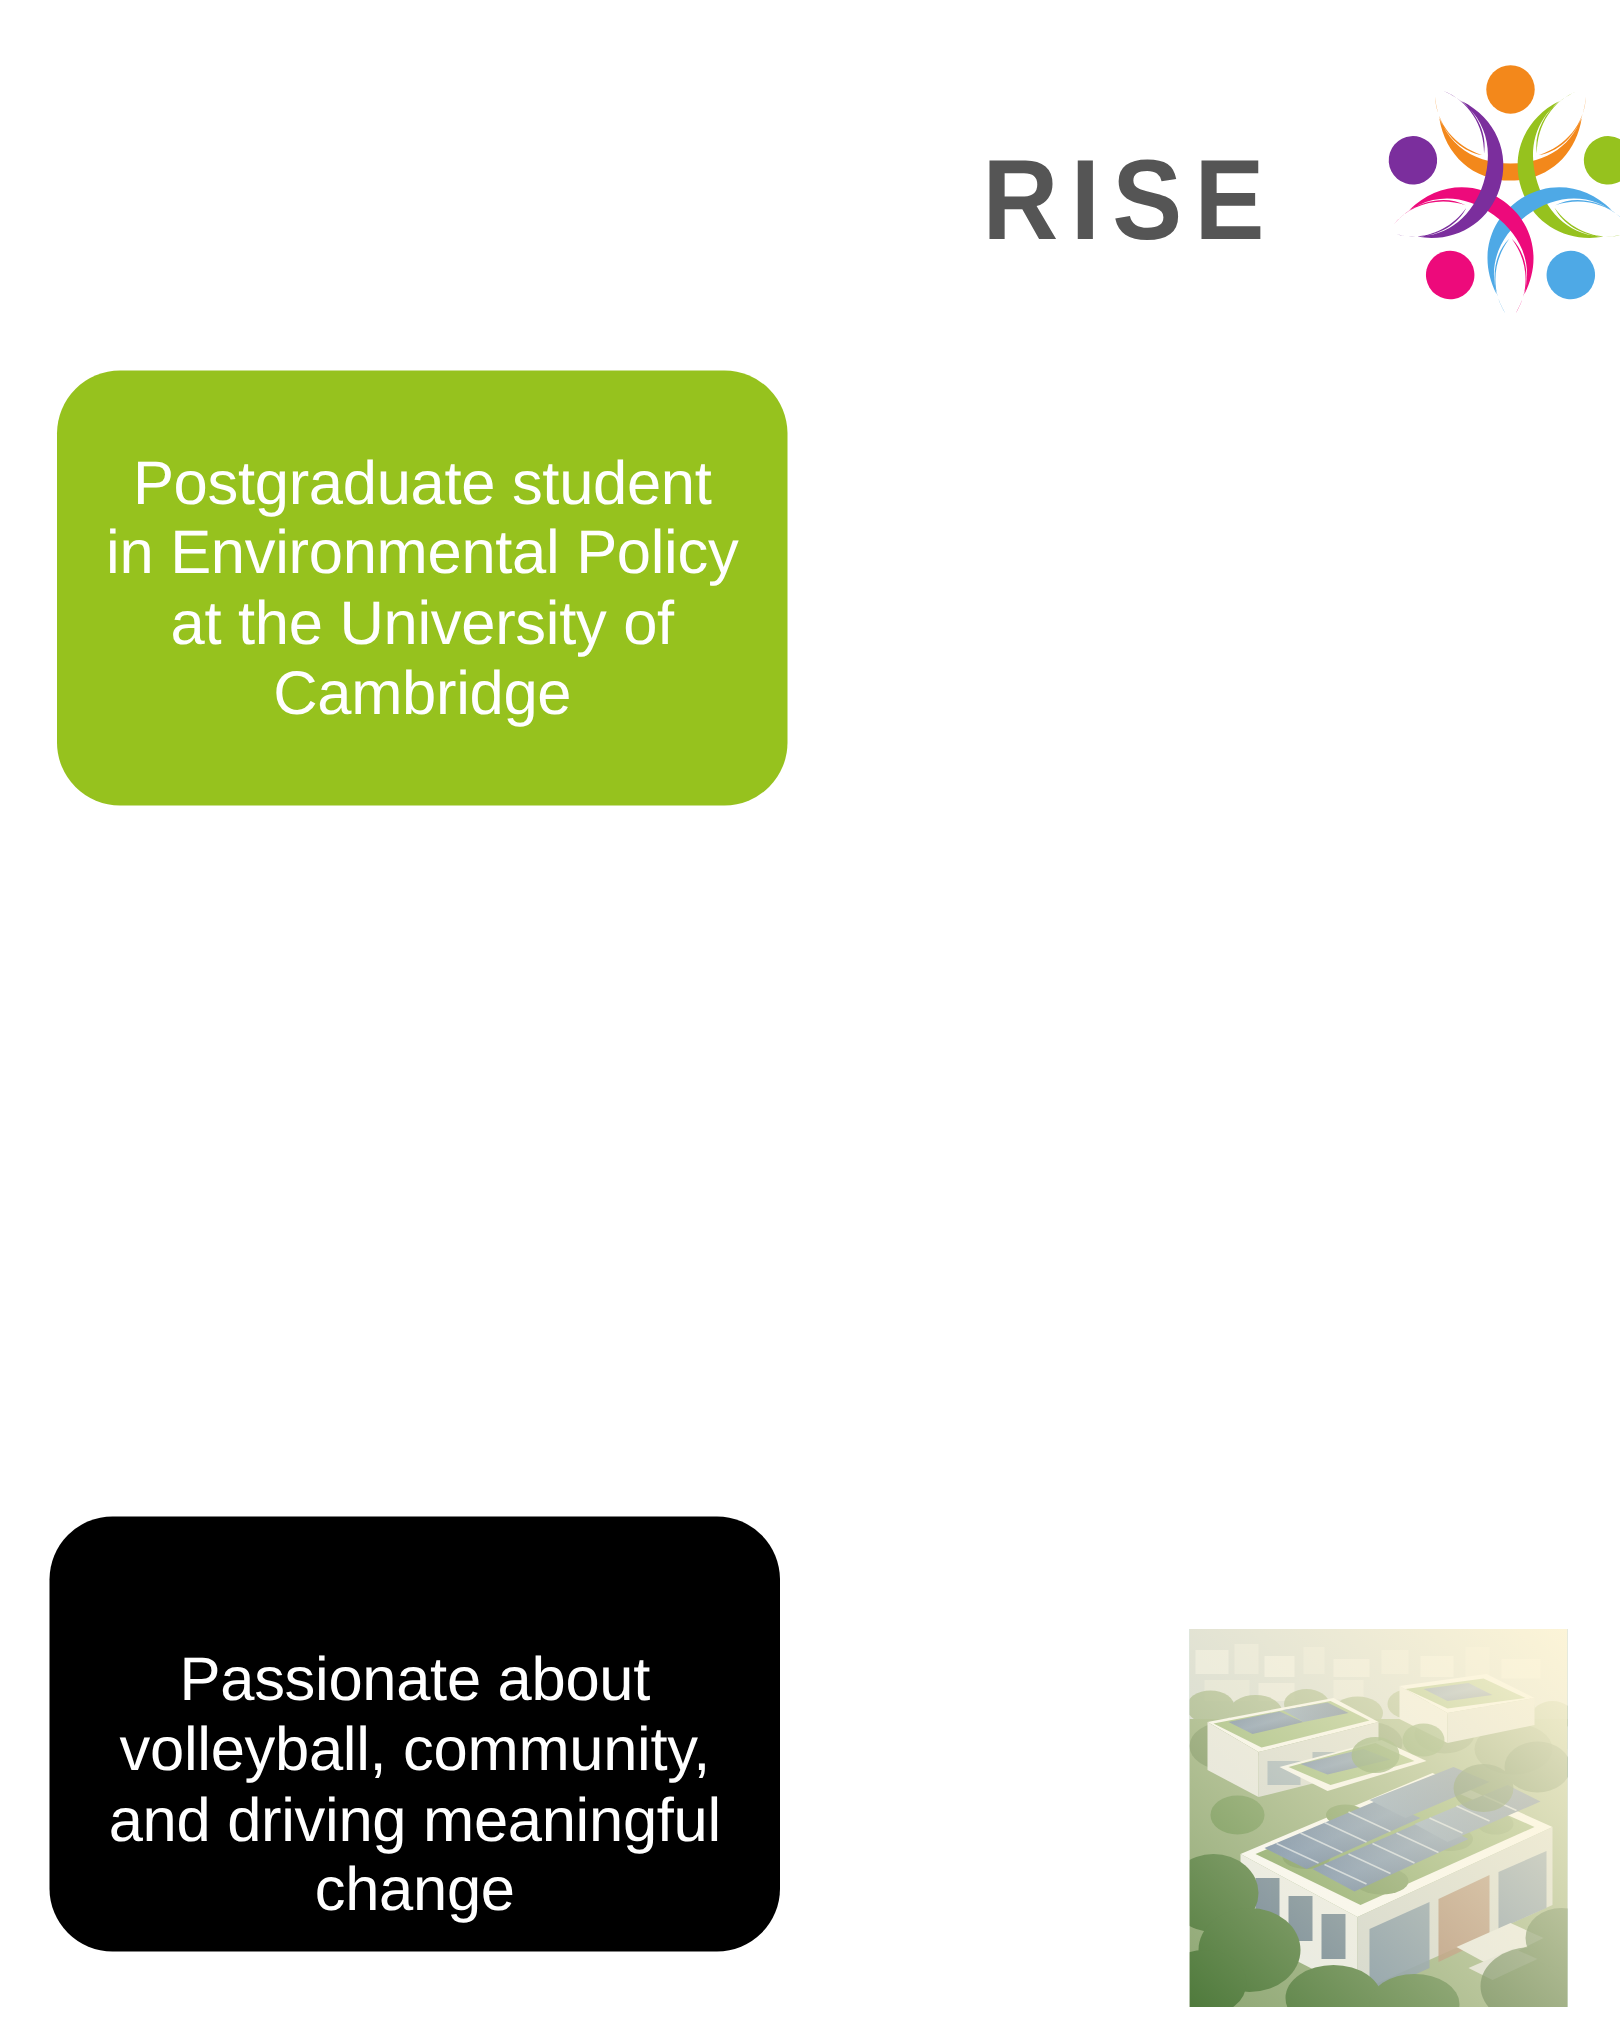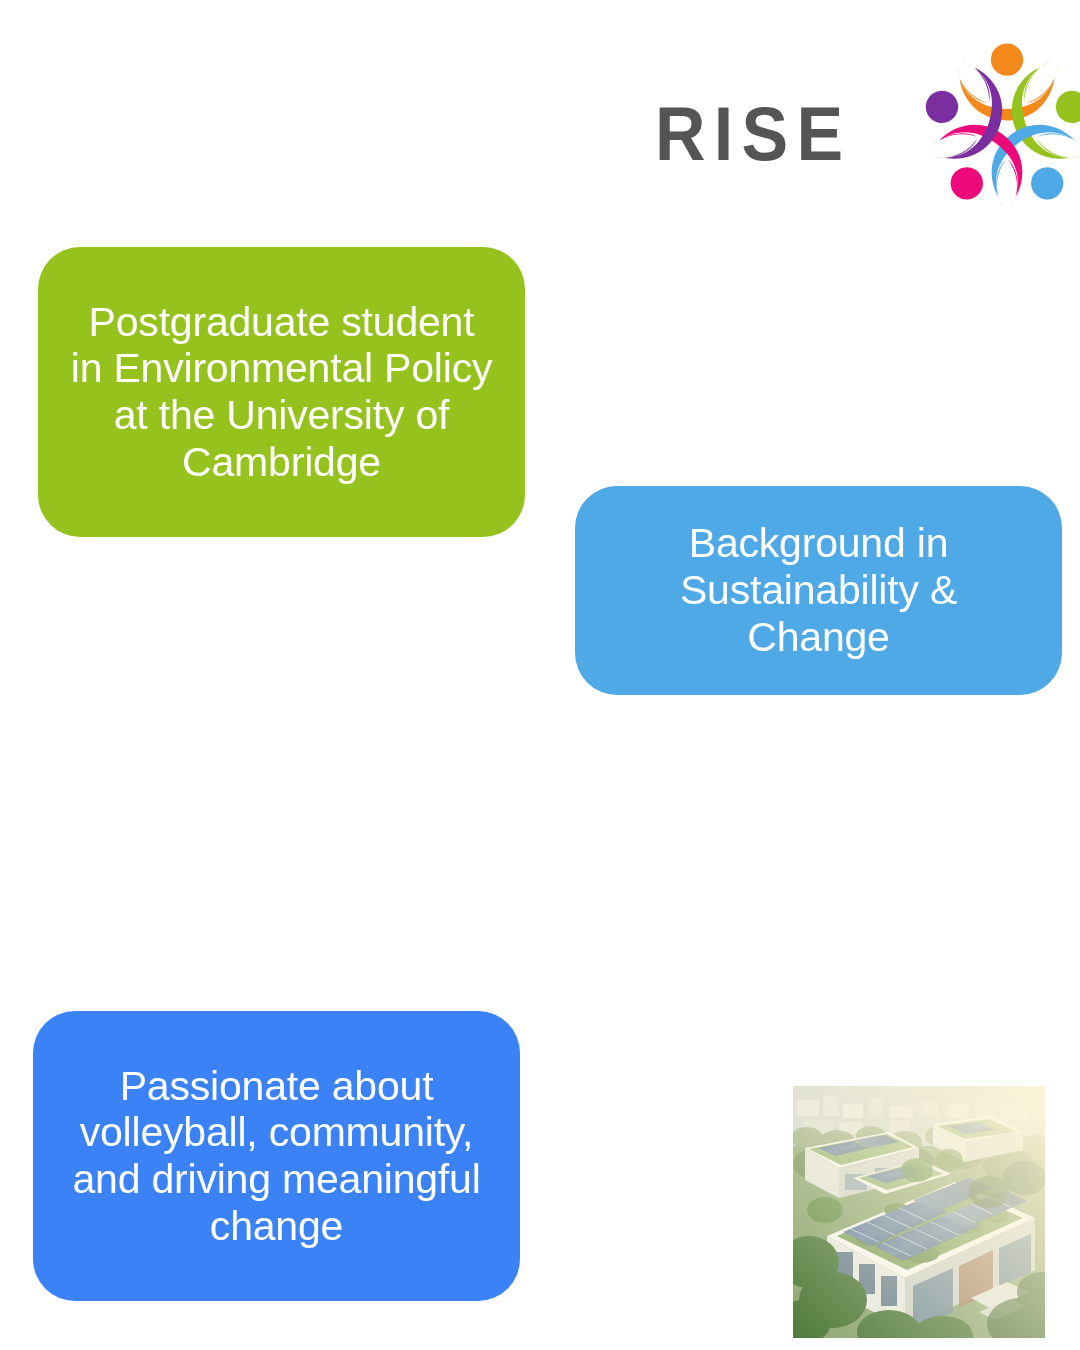--- a/index.html
+++ b/index.html
@@ -153,29 +153,24 @@
     </div>
   </div>
 
   <div class="card" id="card-green" style="background: rgb(150, 194, 30);">
     <div class="card-text">Postgraduate student
 in Environmental Policy
 at the University of
 Cambridge</div>
   </div>
 
-  <div class="card" id="card-blue" style="background: rgb(78, 169, 230);">
-    <div class="card-text">Background in
-Sustainability &amp;
-Change</div>
-  </div>
-
-
-
-  <div class="card" id="card-purple" style="background: #3b82f6;">
+
+
+
+  <div class="card" id="card-purple" style="background: #000000; align-items: flex-end;">
     <div class="card-text">Passionate about
 volleyball, community,
 and driving meaningful
 change</div>
   </div>
 
   <div id="photo">
     <div class="photo-canvas">
       <svg viewBox="0 0 252 252" xmlns="http://www.w3.org/2000/svg">
         <defs>

